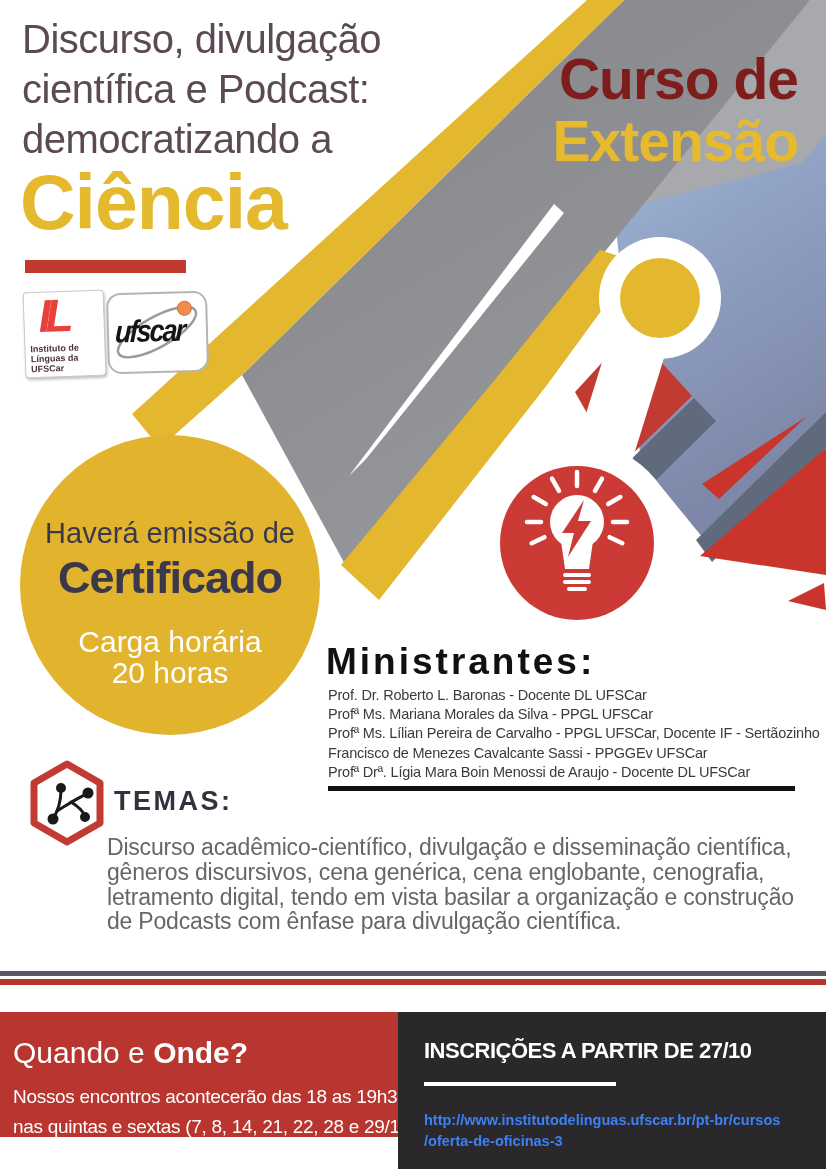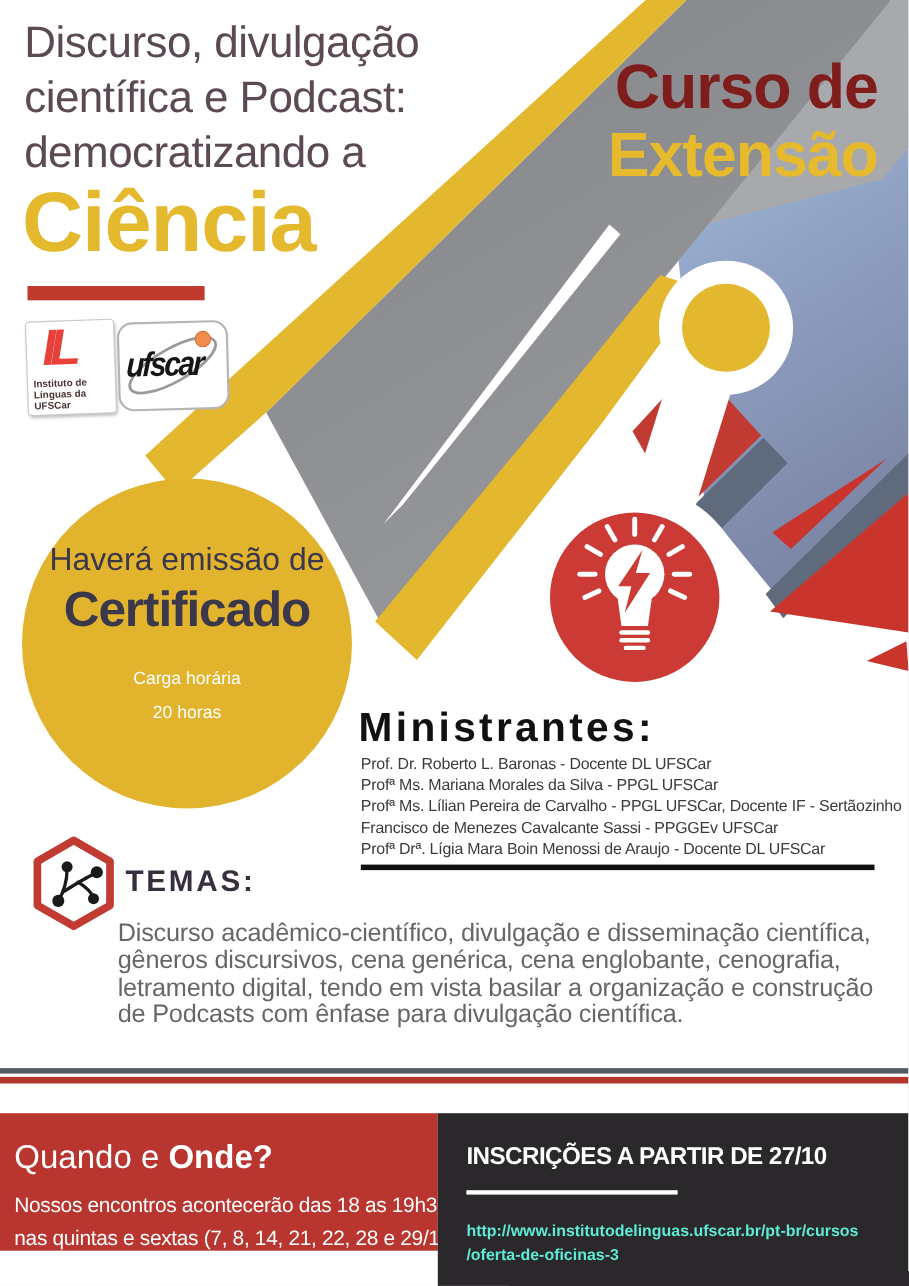--- a/index.html
+++ b/index.html
@@ -25,23 +25,23 @@
   
   .il-tile{left:24px;top:291px;width:79px;height:84px;background:#fff;border:1px solid #c9c9c9;border-radius:4px;transform:rotate(-2deg);box-shadow:1px 2px 3px rgba(0,0,0,.25);}
   .il-mark{position:absolute;left:14px;top:-4px;color:#e8413b;font-size:46px;font-weight:bold;font-style:italic;letter-spacing:-6px;}
   .il-caption{position:absolute;left:5px;bottom:3px;font-size:9px;font-weight:bold;color:#4a3535;line-height:10px;}
   .ufscar-tile{left:107px;top:292px;width:97px;height:77px;background:#fff;border:2px solid #b5b5b5;border-radius:14px;transform:rotate(-1.5deg);overflow:hidden;}
   .ufscar-word{position:absolute;left:6px;top:22px;color:#151515;font-size:27px;font-weight:bold;font-style:italic;letter-spacing:-2px;transform:scaleY(1.15) skewX(-4deg);}
   .ufscar-orbit{position:absolute;left:0;top:0;}
 
   
   .cert-circle{left:20px;top:435px;width:300px;height:300px;border-radius:50%;background:#e2b42e;text-align:center;}
-  .cert-l1{margin-top:58px;font-size:29px;color:#3c384c;}
+  .cert-l1{margin-top:82px;font-size:29px;color:#3c384c;}
   .cert-l2{font-size:45px;font-weight:bold;color:#3c384c;margin-top:2px;letter-spacing:-1px;text-align:center;}
-  .cert-work{margin-top:22px;font-size:16px;line-height:31px;color:#ffffff;}
+  .cert-work{margin-top:22px;font-size:30px;line-height:31px;color:#ffffff;}
 
   
   .min-heading{left:326px;top:641px;font-size:37px;font-weight:bold;color:#111;letter-spacing:3px;white-space:nowrap;}
   .min-list{left:328px;top:686px;font-size:14.5px;line-height:19.2px;color:#3b3b3b;letter-spacing:-0.2px;}
   .min-list div{white-space:nowrap;}
   .min-rule{left:328px;top:786px;width:467px;height:4.5px;background:#111;}
 
   
   .temas-icon{left:28px;top:760px;}
   .temas-heading{left:114px;top:786px;font-size:27px;font-weight:bold;color:#372f3d;letter-spacing:2.5px;}
@@ -54,21 +54,21 @@
 
   
   .band-red{left:0;top:1012px;width:398px;height:125px;background:#b8362f;color:#fff;}
   .band-dark{left:398px;top:1012px;width:428px;height:157px;background:#2b282b;color:#fff;}
   .sched-heading{position:absolute;left:13px;top:24px;font-size:30px;white-space:nowrap;}
   .sched-heading b{font-weight:bold;}
   .sched-lines{position:absolute;left:13px;top:70px;font-size:19px;line-height:29.5px;letter-spacing:-0.3px;}
   .sched-lines div{white-space:nowrap;}
   .reg-heading{position:absolute;left:26px;top:26px;font-size:22px;font-weight:bold;letter-spacing:-0.5px;white-space:nowrap;}
   .reg-rule{position:absolute;left:26px;top:70px;width:192px;height:3.5px;background:#fff;}
-  .reg-url{position:absolute;left:26px;top:98px;width:390px;font-size:14.5px;font-weight:bold;line-height:21px;color:#5eead4;word-break:break-all;}
+  .reg-url{position:absolute;left:26px;top:98px;width:390px;font-size:14.5px;font-weight:bold;line-height:21px;color:#3b82f6;word-break:break-all;}
 </style>
 </head>
 <body>
 
 <div class="poster">
 
   <svg class="abs" width="826" height="1169" viewBox="0 0 826 1169" style="left:0;top:0;">
     <defs>
       <linearGradient id="bluegrad" x1="0" y1="0" x2="0.25" y2="1">
         <stop offset="0" stop-color="#a9c6e8"></stop>

